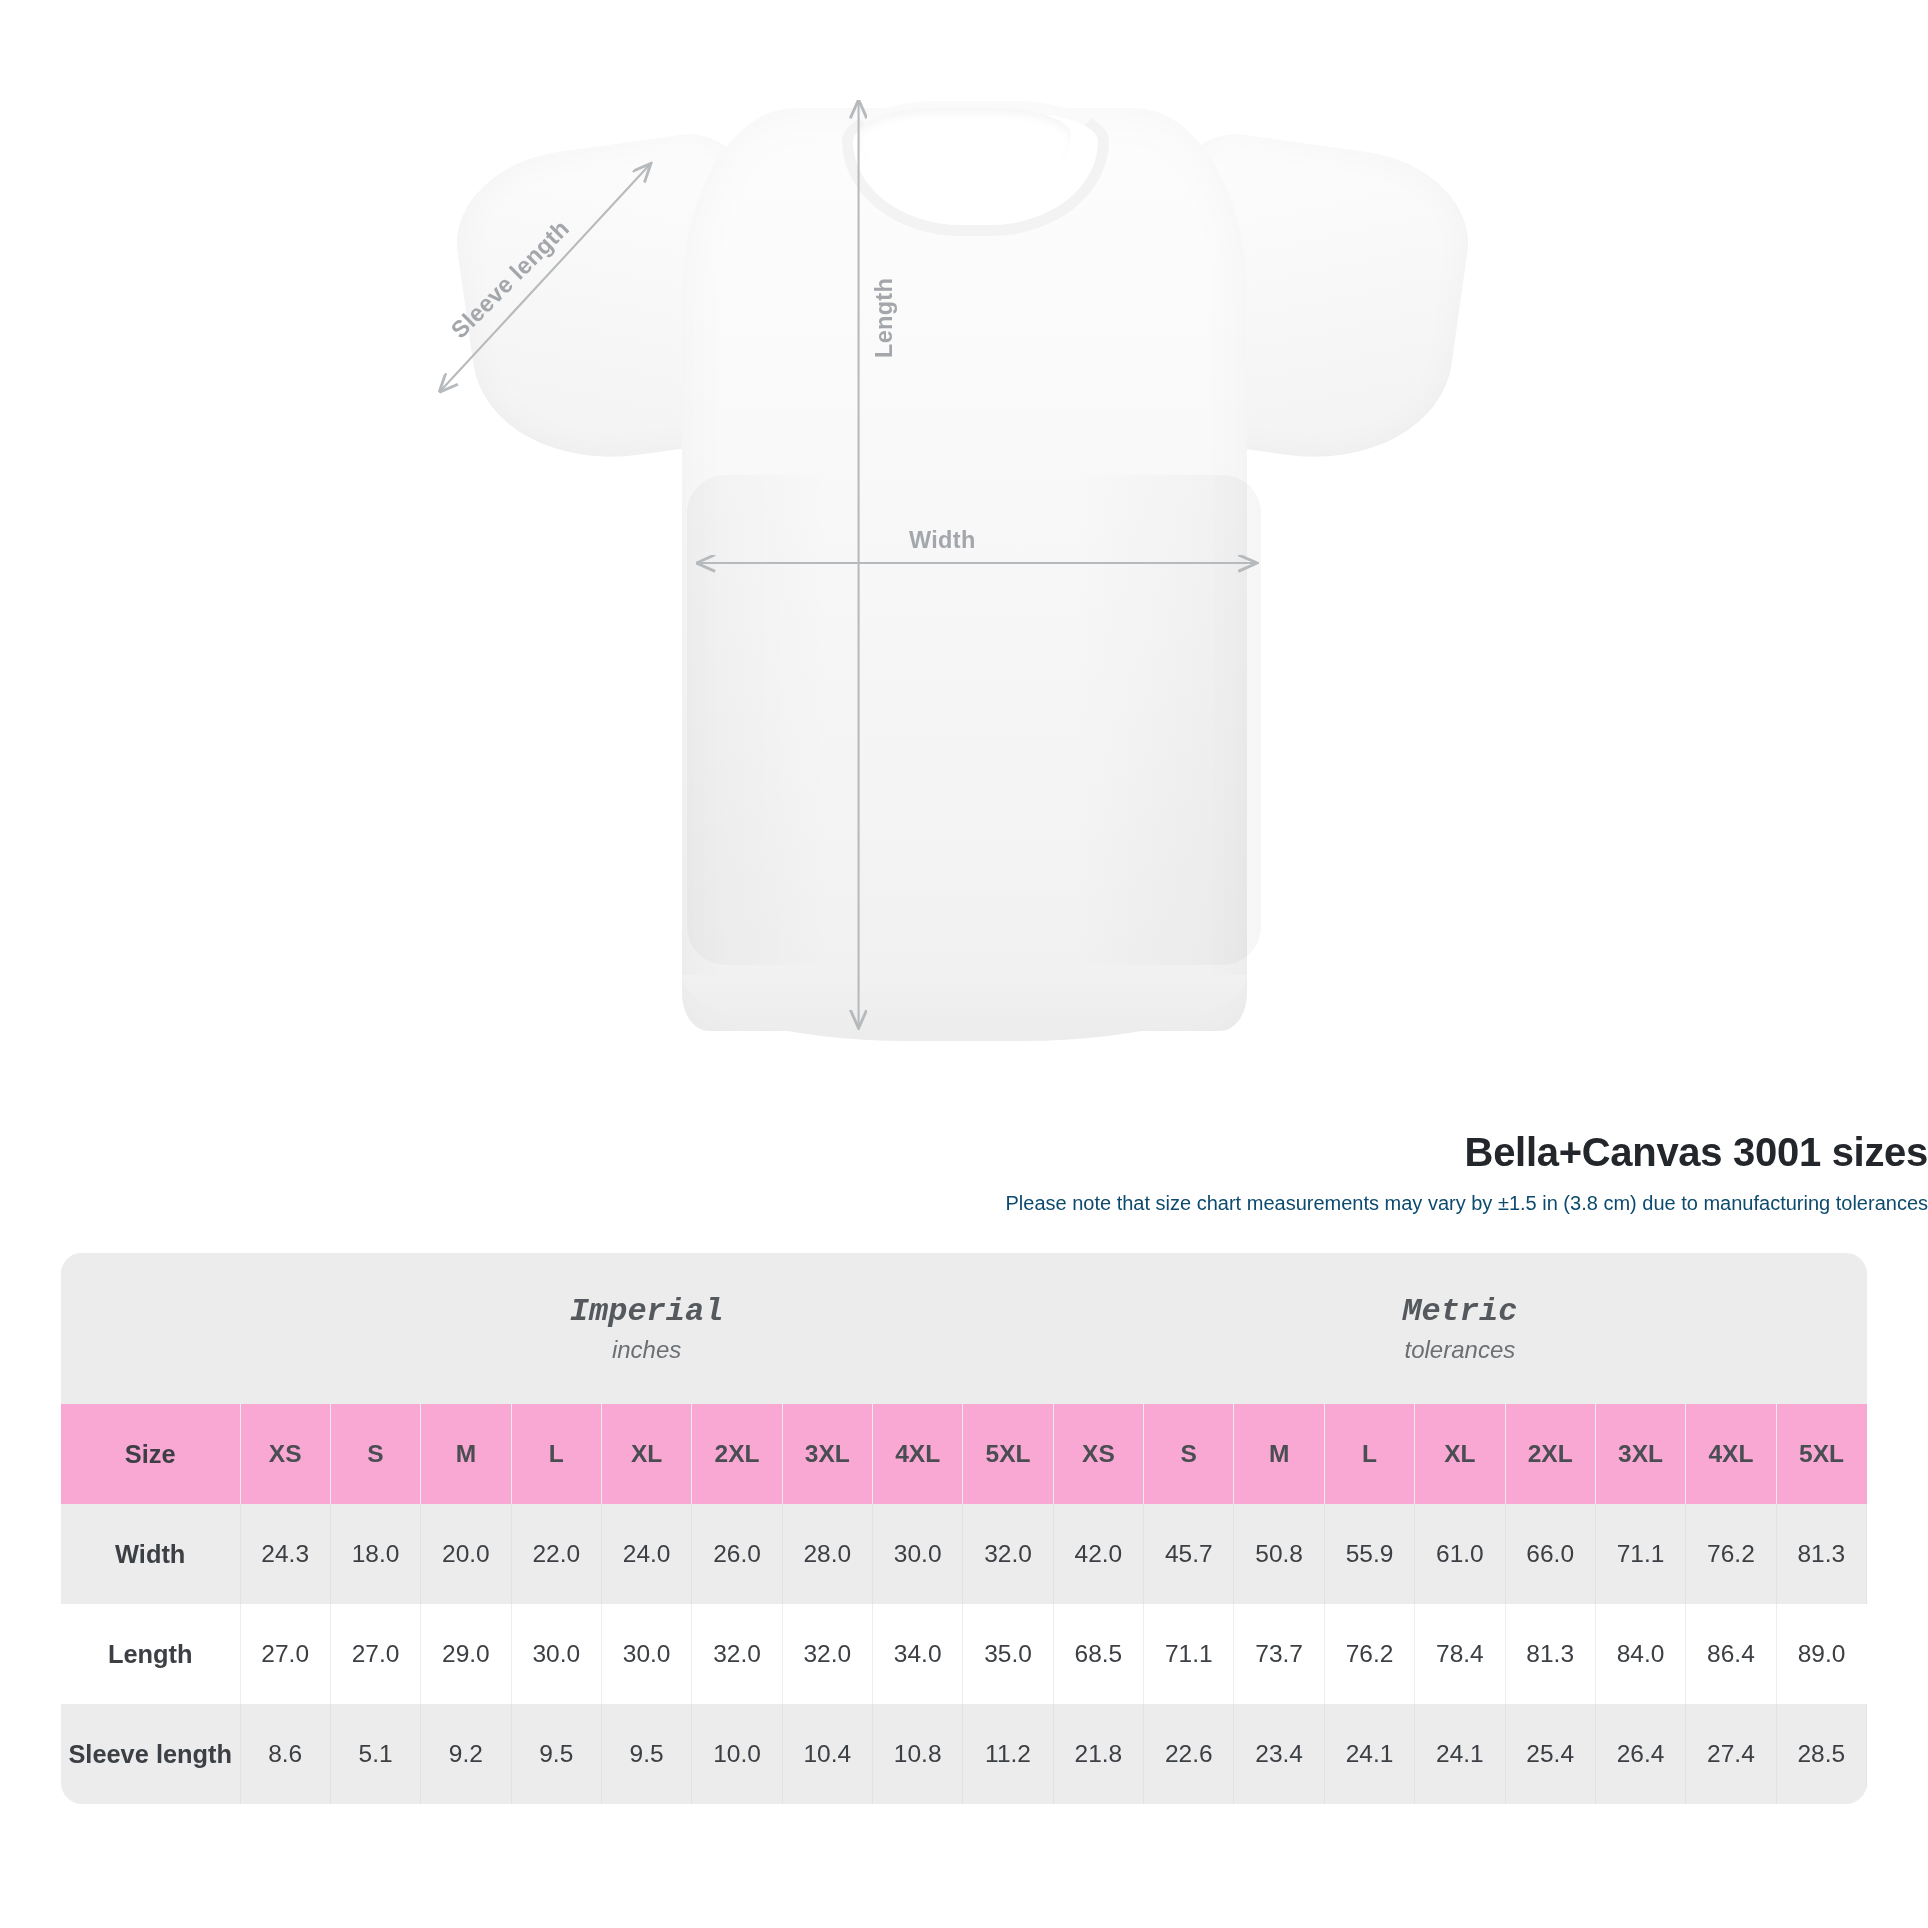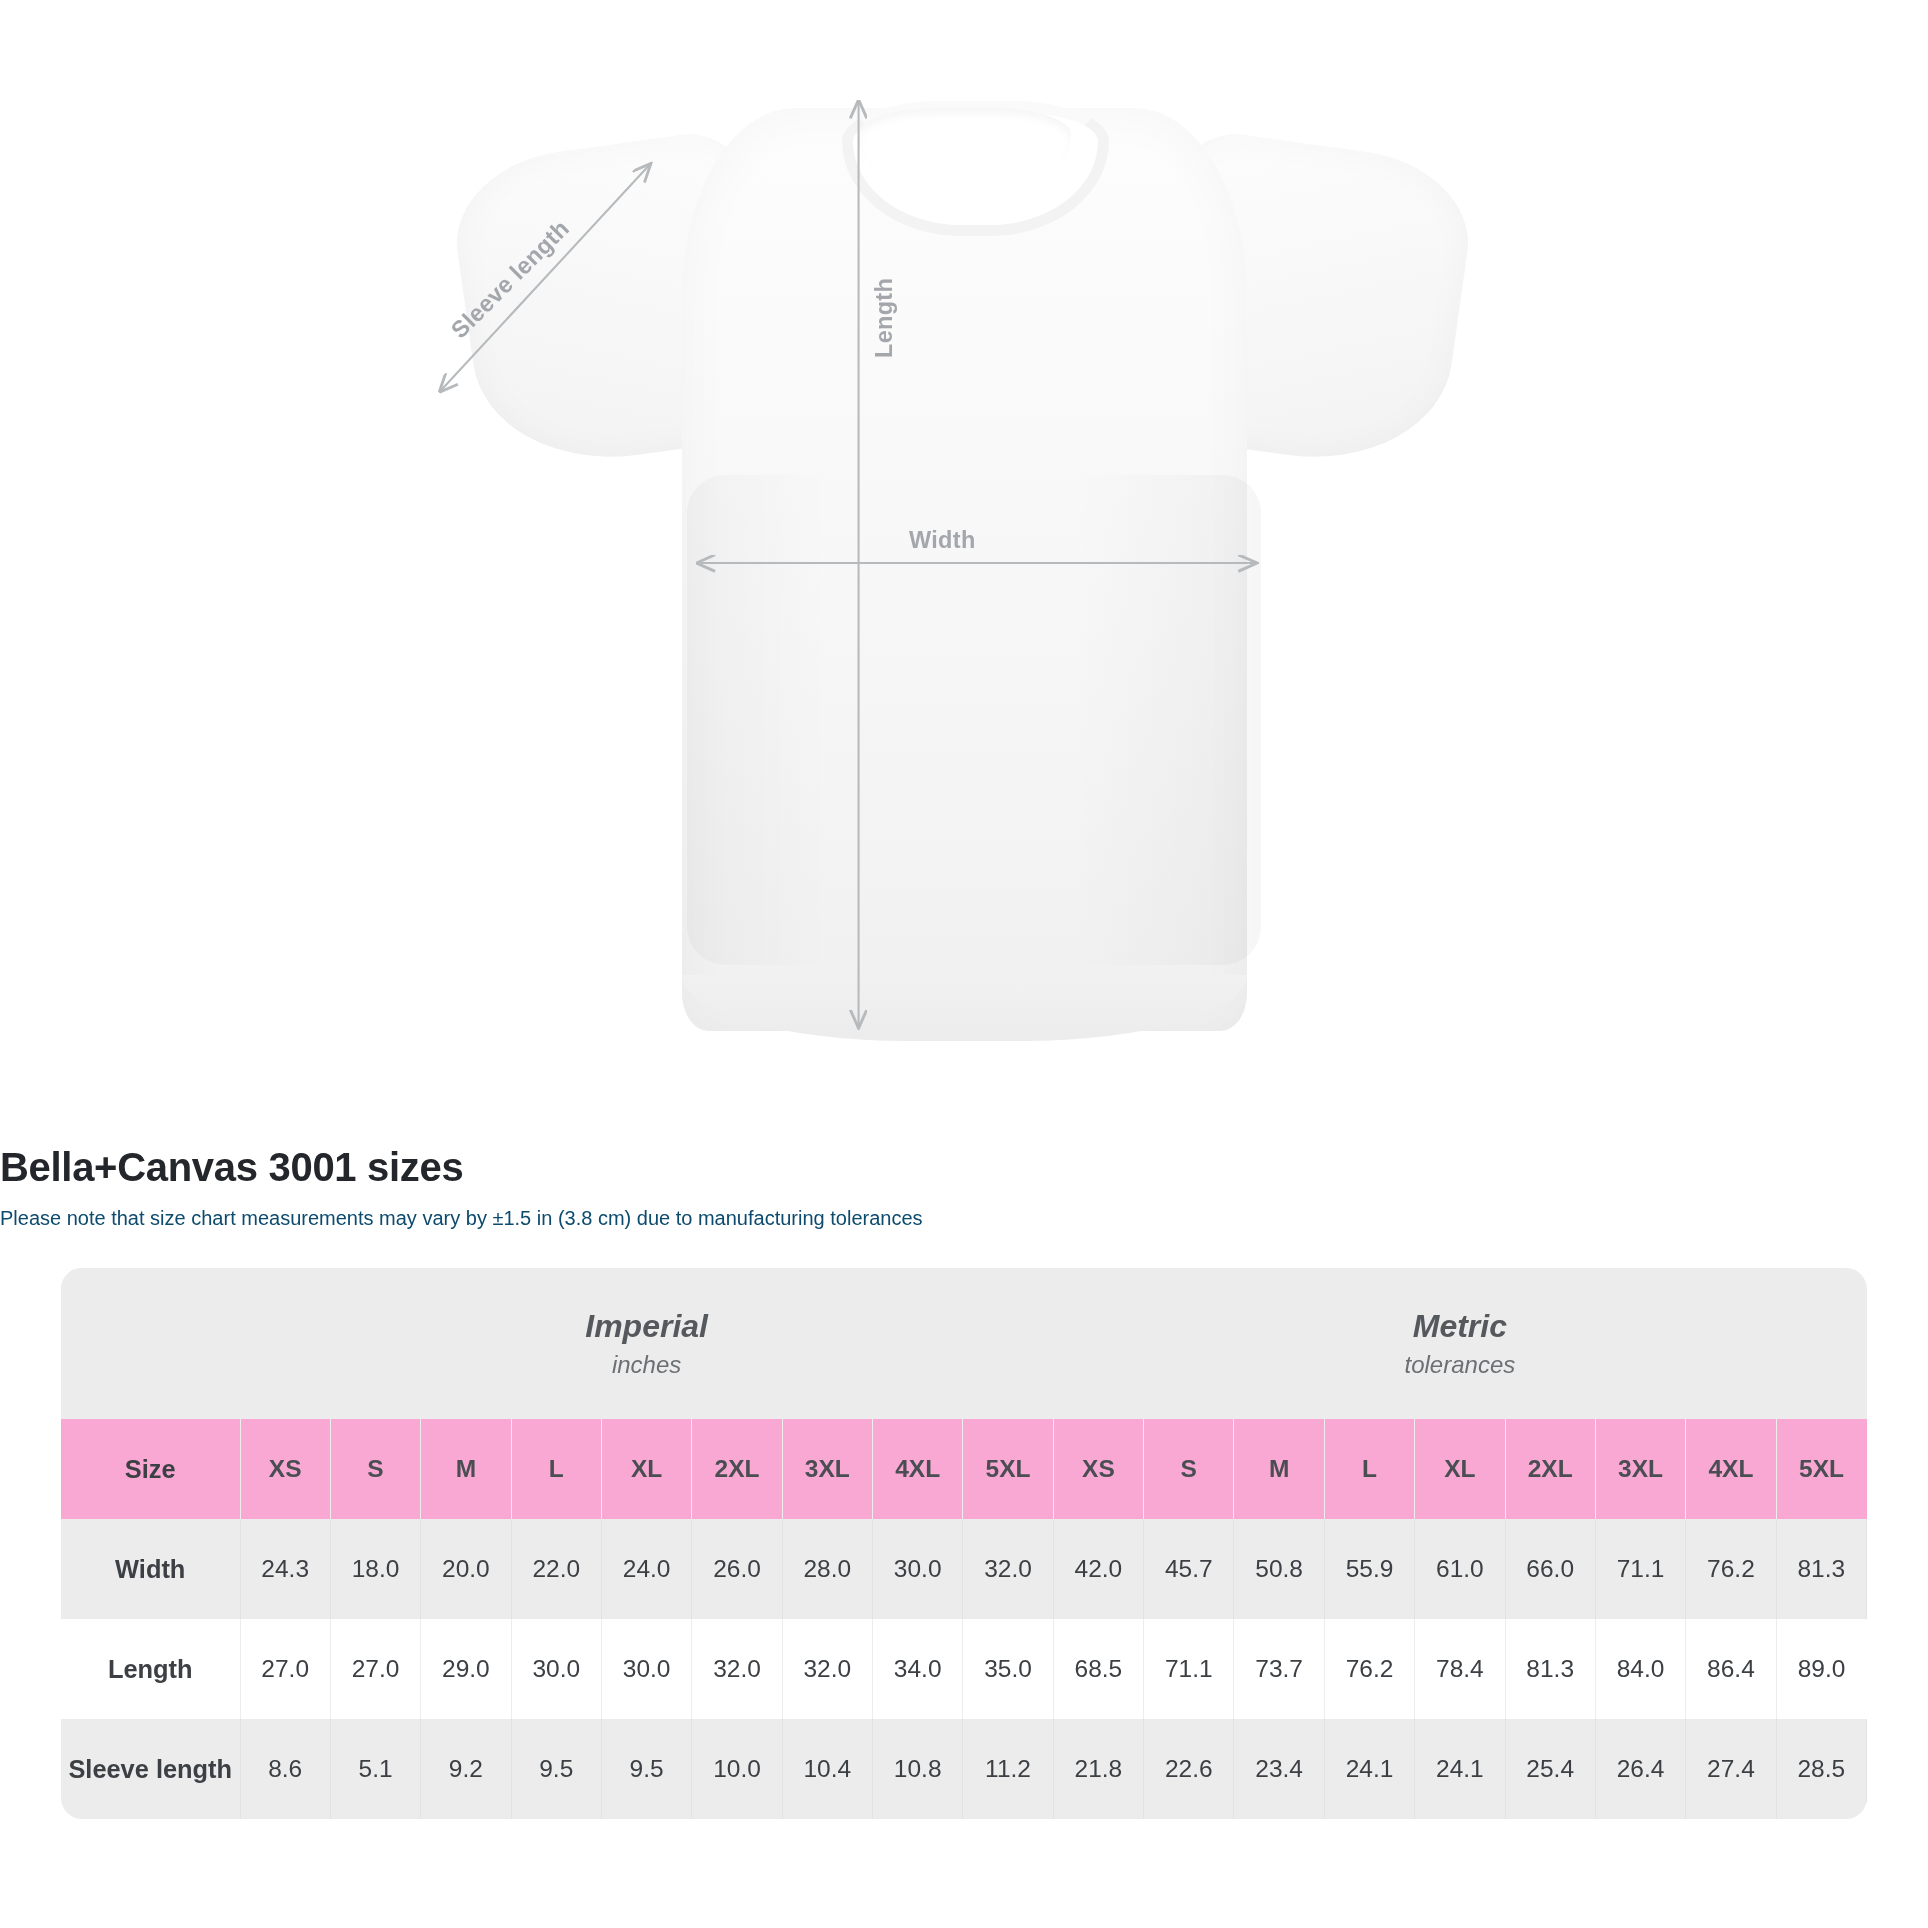--- a/index.html
+++ b/index.html
@@ -137,22 +137,22 @@
   }
   .m-label.sleeve {
     left: 446px;
     top: 325px;
     transform: rotate(-45deg);
     transform-origin: left top;
   }
 
   
   .title-block {
-    text-align: left;
-    margin-top: 34px;
+    text-align: right;
+    margin-top: 19px;
   }
   .chart-title {
     font-size: 40px;
     font-weight: bold;
     color: #23262a;
     letter-spacing: -0.3px;
   }
   .chart-note {
     font-size: 20px;
     color: #0c4a6e;
@@ -179,20 +179,21 @@
     height: 151px;
   }
   .unit-head td {
     border: none;
   }
   .unit-name {
     font-size: 32px;
     font-weight: bold;
     font-style: italic;
     color: #55595d;
+    font-family: Liberation Mono, monospace;
   }
   .unit-sub {
     font-size: 24px;
     font-style: italic;
     color: #6c7075;
     margin-top: 6px;
   }
   .hdr-row td {
     background: #f9a8d4;
     height: 98px;

